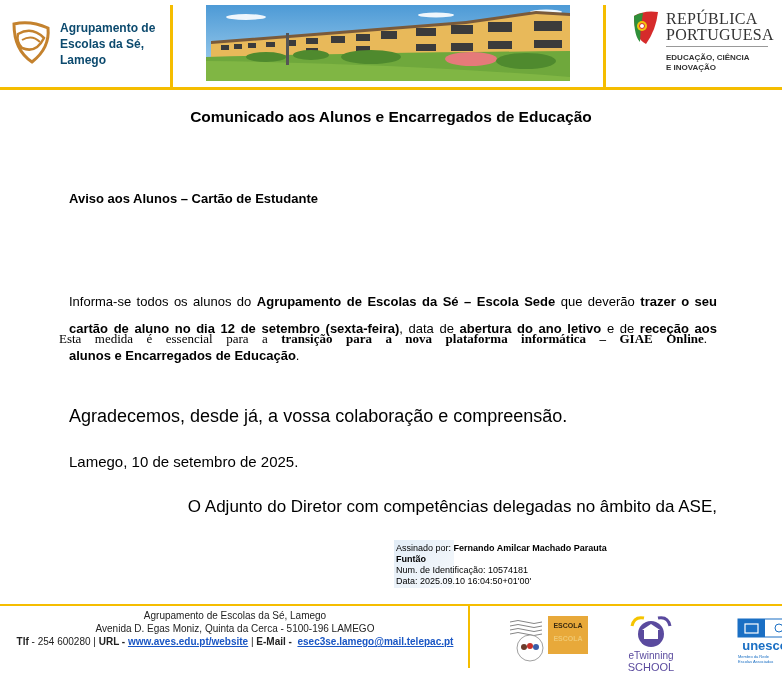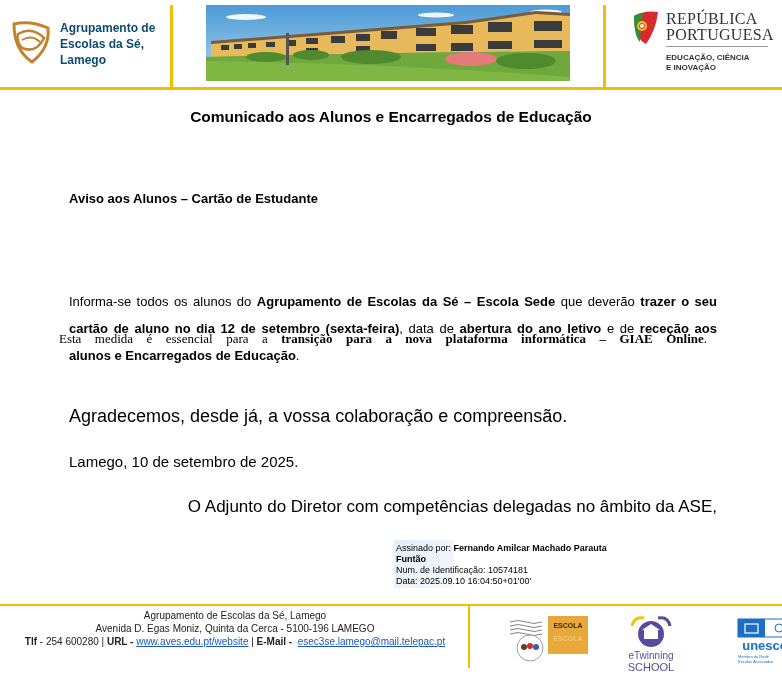--- a/index.html
+++ b/index.html
@@ -25,21 +25,21 @@
   .thanks{left:69px;top:394px;font-size:18px;margin-top:12px;}
   .date{left:69px;top:453px;font-size:15px;}
   .signer{left:0;width:717px;top:497px;text-align:right;font-size:17px;}
   .sigbg{left:394px;top:540px;width:60px;height:48px;background:linear-gradient(135deg,#dbe8f4,#f4f8fc);opacity:.8;}
   .sig{left:396px;top:543px;font-size:9px;line-height:11px;color:#000;}
   .sig b{font-weight:bold;}
   
   .hline-bot{left:0;top:604px;width:782px;height:2px;}
   .vline3{left:468px;top:604px;width:2px;height:64px;}
   .foot{left:0;width:470px;top:609px;text-align:center;font-size:10px;line-height:13px;color:#222;}
-  .foot a{color:#1a56c4;text-decoration:underline;}
+  .foot a{color:#1a56c4;text-decoration:underline;font-weight:bold;}
   .logo-esc{left:508px;top:614px;width:82px;height:48px;}
   .logo-etw{left:620px;top:612px;width:62px;height:64px;}
   .logo-un{left:713px;top:617px;width:58px;height:48px;margin-left:23px;}
 </style>
 </head>
 <body>
 
 <div class="abs school-logo">
   <svg width="42" height="46" viewBox="0 0 42 46">
     <path d="M4 6 Q20 2 38 10 Q40 30 22 44 Q4 32 4 6 Z" fill="none" stroke="#c4822e" stroke-width="3"></path>

